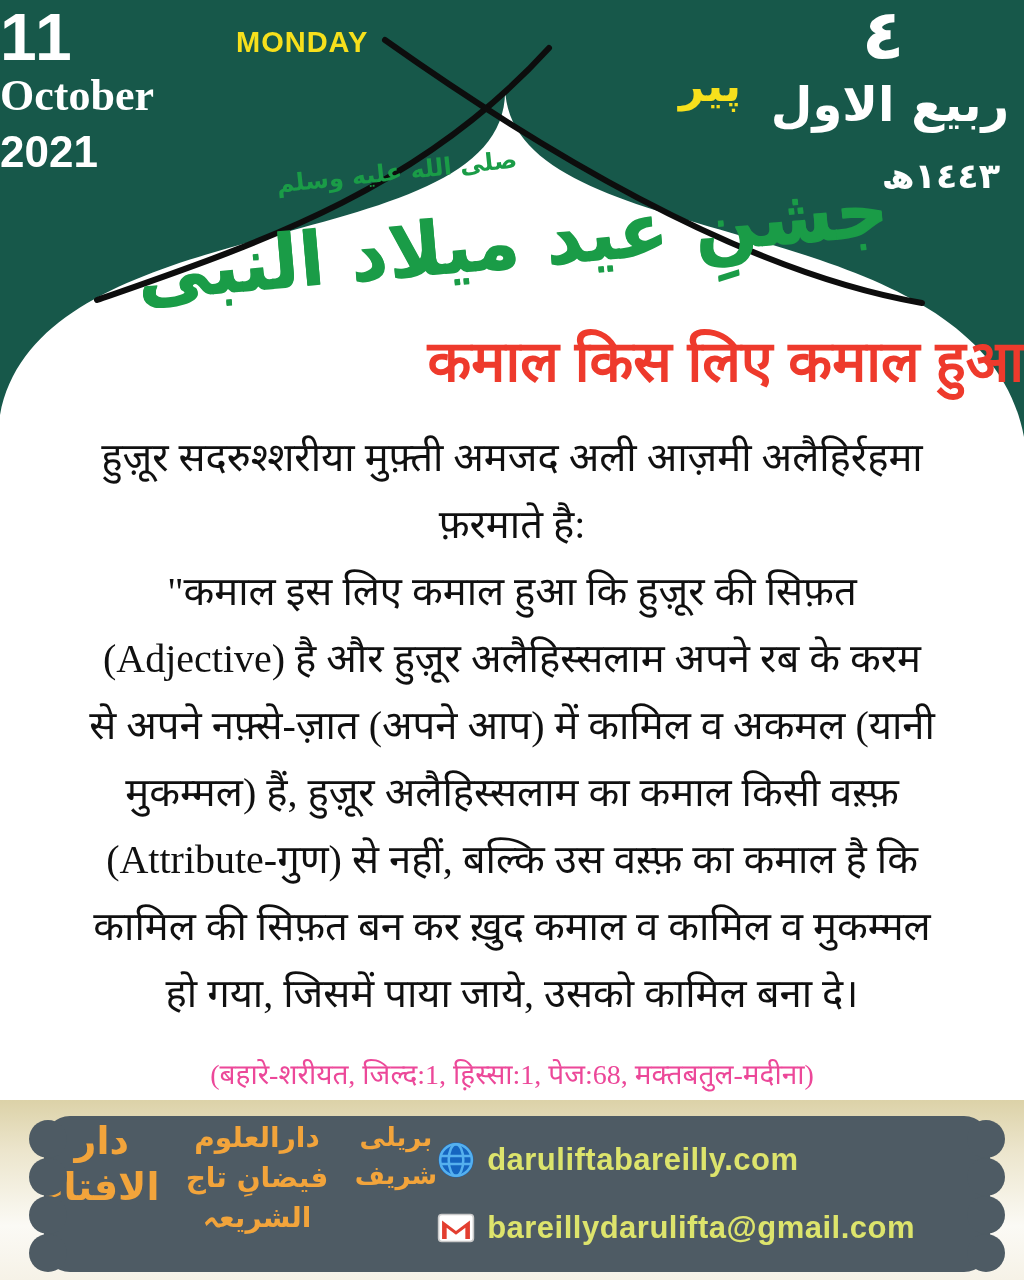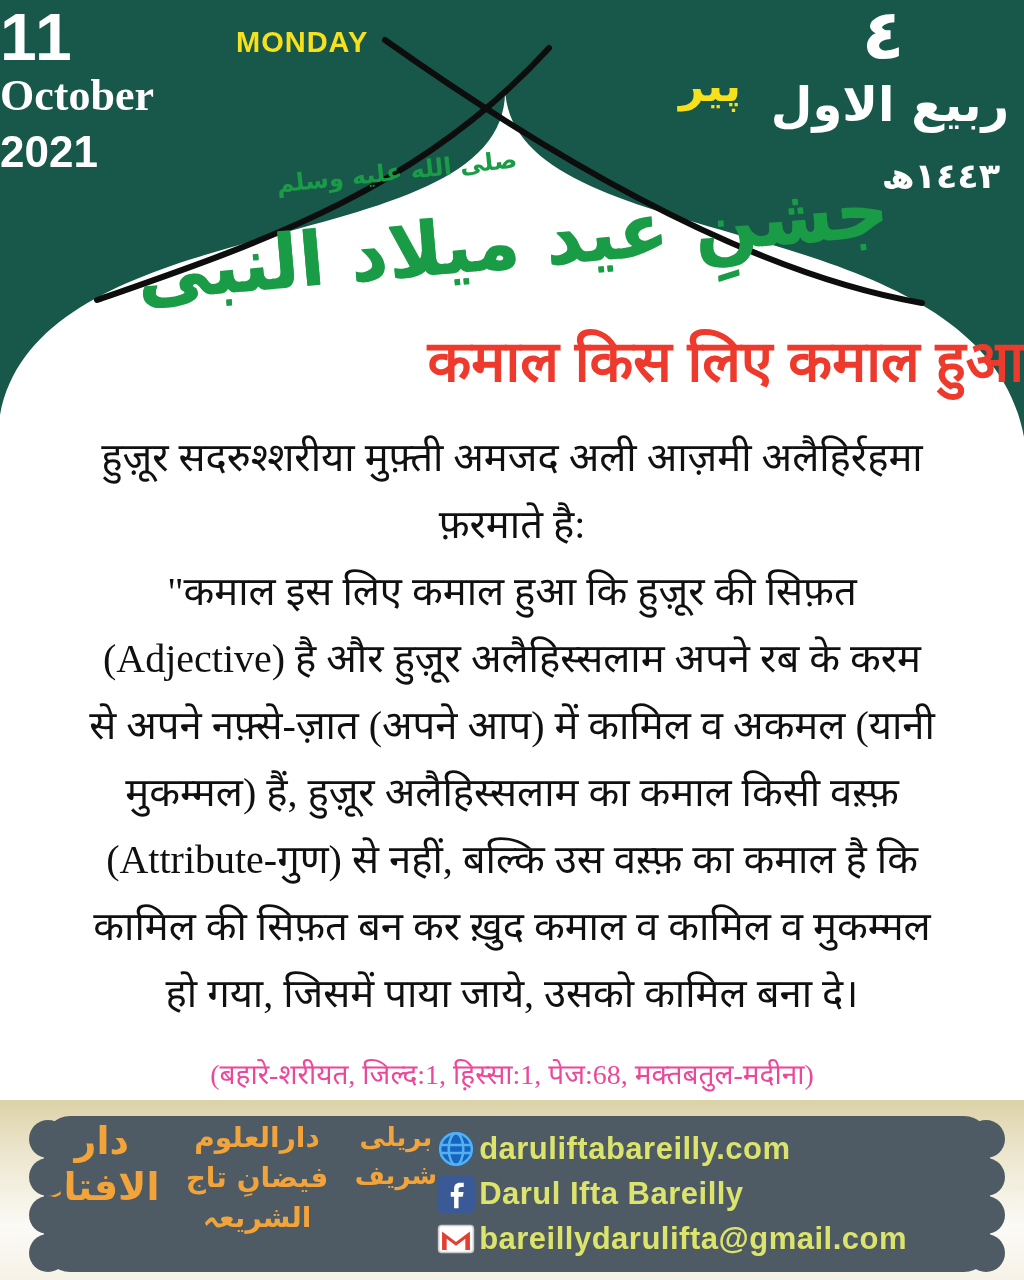--- a/index.html
+++ b/index.html
@@ -54,21 +54,21 @@
   .b1{top:4px;} .b2{top:42px;} .b3{top:80px;} .b4{top:118px;}
 
   .footer-left{width:42%;display:flex;flex-direction:row;justify-content:flex-start;
     text-align:center;color:#f2a43b;padding-top:2px;}
   .org-name{font-size:38px;font-weight:700;line-height:46px;}
   .org-institute{font-size:28px;font-weight:700;line-height:40px;}
   .org-city{font-size:26px;font-weight:700;line-height:38px;}
 
   .footer-right{width:58%;display:flex;flex-direction:column;justify-content:space-around;
     padding:10px 10px 10px 0;}
-  .contact-row{display:flex;align-items:center;gap:4px;cursor:pointer;}
+  .contact-row{display:flex;align-items:center;gap:12px;cursor:pointer;}
   .contact-row .icon{width:38px;height:38px;flex:0 0 38px;display:inline-block;}
   .contact-label{color:#dde46c;font-size:31px;font-weight:800;letter-spacing:.5px;
     font-family:"Liberation Sans",sans-serif;white-space:nowrap;}
 </style>
 </head>
 <body>
 
 <div class="poster">
 
   <svg class="top-bg" viewBox="0 0 1024 470" aria-hidden="true">
@@ -139,29 +139,20 @@
             <g stroke="#55b0ee" stroke-width="1.6" fill="none">
               <circle cx="12" cy="12" r="10"></circle>
               <ellipse cx="12" cy="12" rx="4.6" ry="10"></ellipse>
               <path d="M2 9.5 H22 M2 14.5 H22"></path>
             </g>
           </svg>
         </span>
         <span class="contact-label">daruliftabareilly.com</span>
       </div>
 
-      <div class="contact-row">
-        <span class="icon">
-          <svg viewBox="0 0 24 24" width="38" height="38">
-            <rect width="24" height="24" rx="4" fill="#3a5a97"></rect>
-            <path fill="#ffffff" d="M13.6 21 v-7.2 h2.7 l.5-3 h-3.2 V9.1 c0-.9.5-1.5 1.6-1.5 h1.7 V4.9 h-2.4 c-2.5 0-3.7 1.4-3.7 3.8 v2.1 H8.7 v3 h2.1 V21 z"></path>
-          </svg>
-        </span>
-        <span class="contact-label">Darul Ifta Bareilly</span>
-      </div>
 
       <div class="contact-row">
         <span class="icon">
           <svg viewBox="0 0 24 24" width="38" height="38">
             <rect x="1" y="3.5" width="22" height="17" rx="2" fill="#ffffff" stroke="#c9c9c9"></rect>
             <path fill="#e33e30" d="M3.2 19 V7.3 L12 13.9 20.8 7.3 V19 h-2.9 v-7.2 L12 16.2 6.1 11.8 V19 Z"></path>
           </svg>
         </span>
         <span class="contact-label">bareillydarulifta@gmail.com</span>
       </div>

